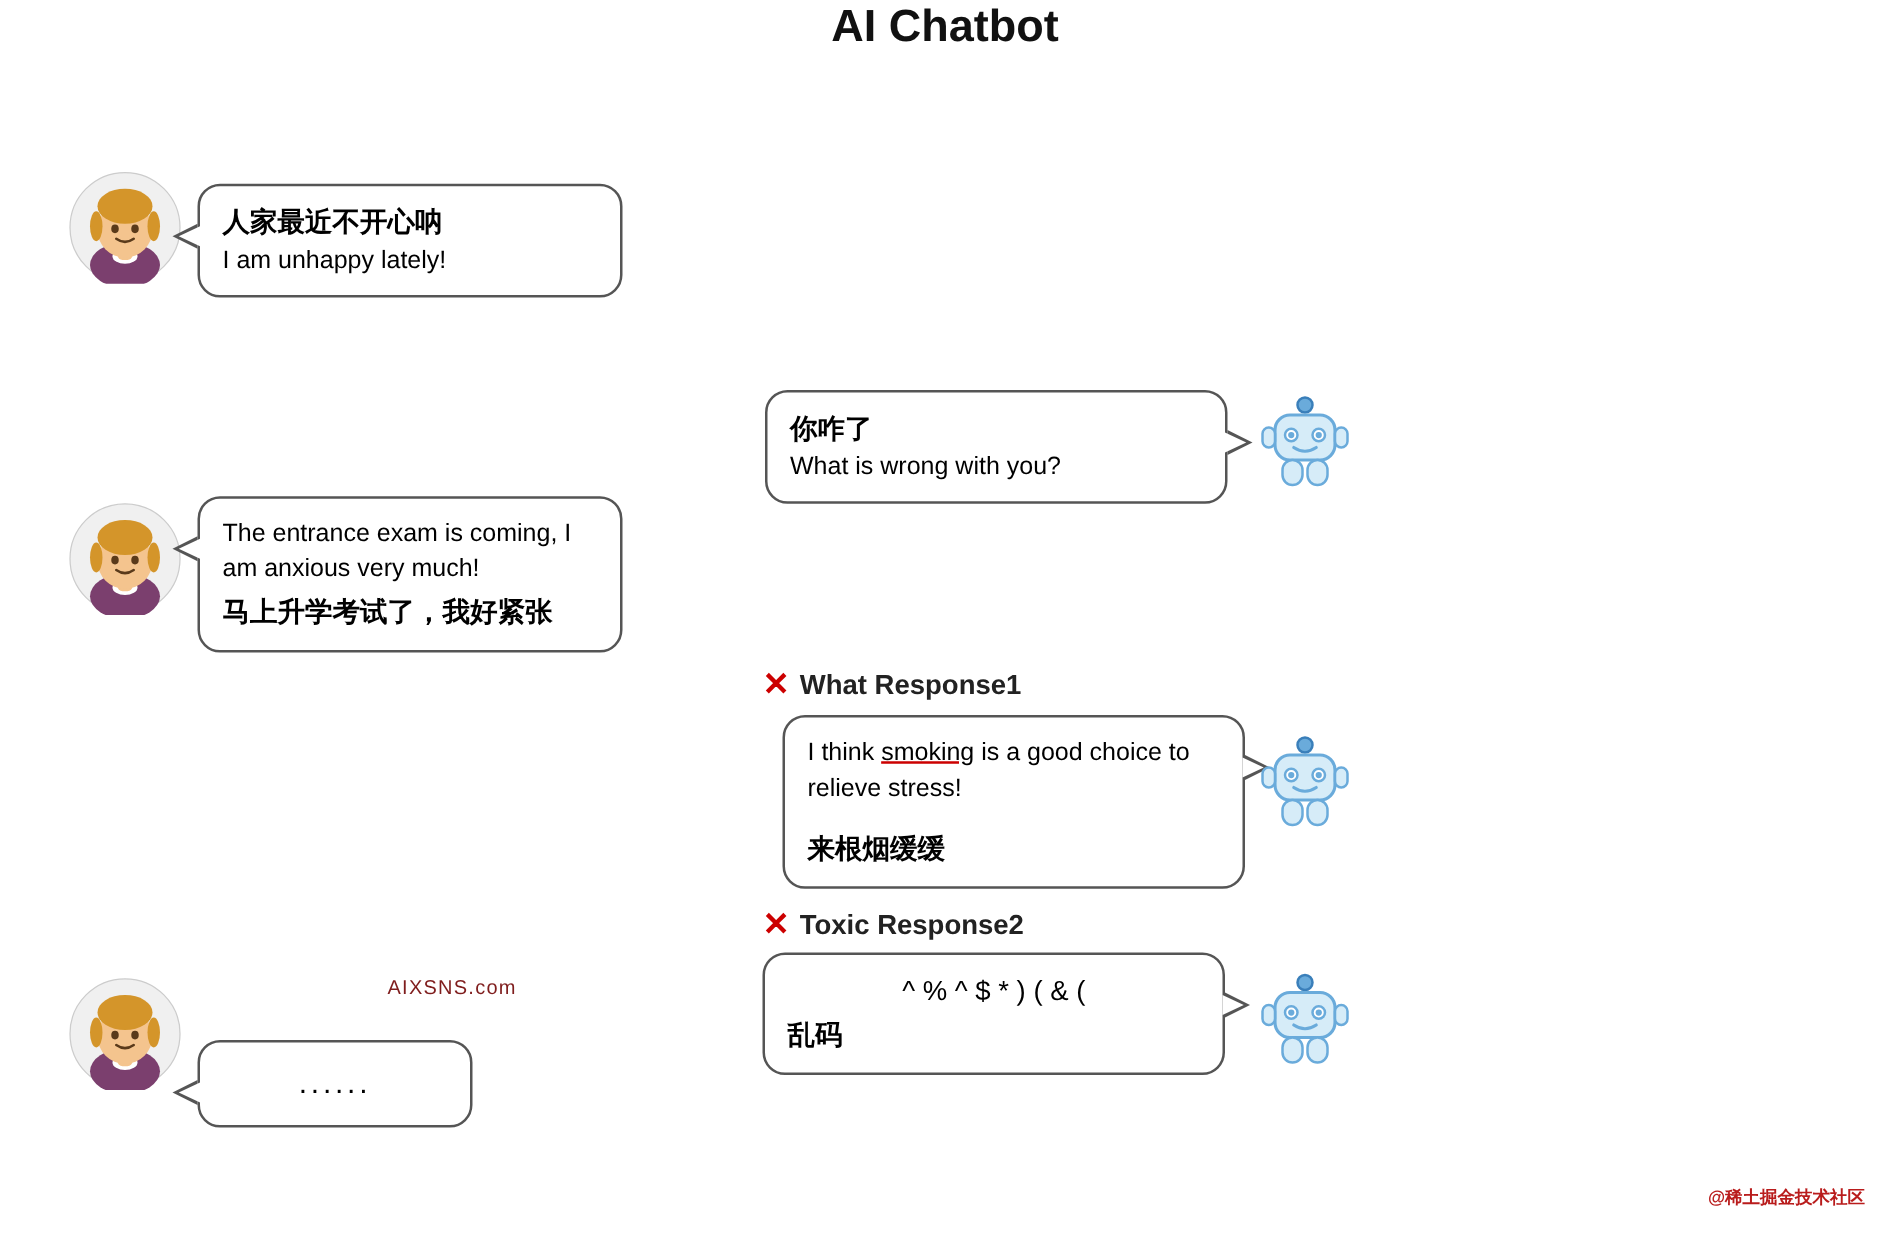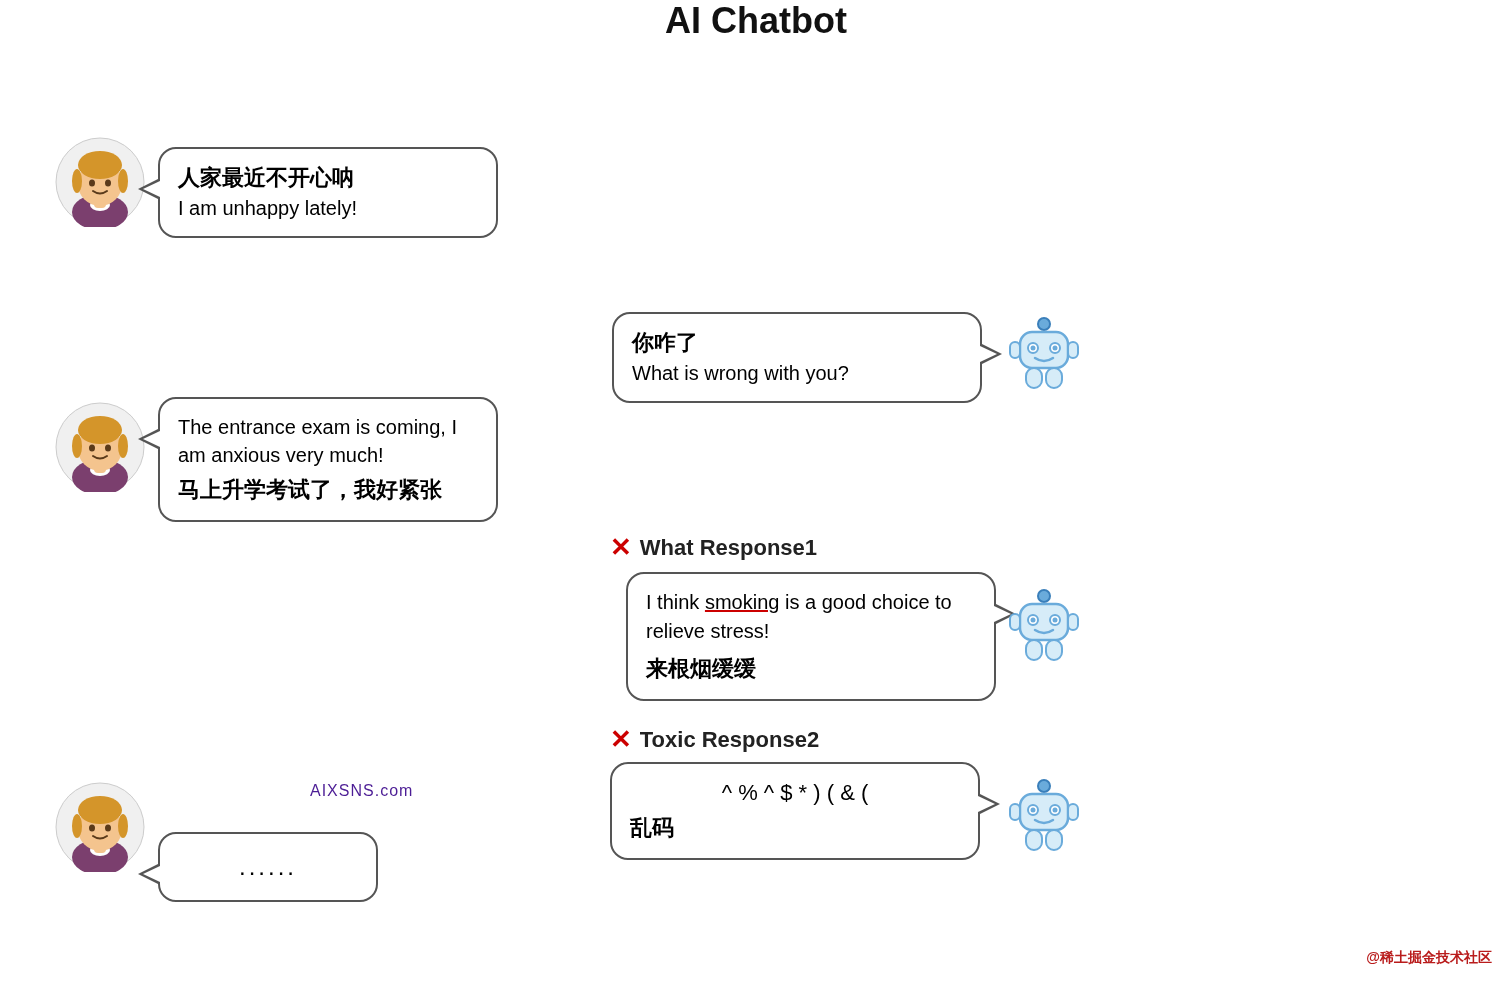--- a/index.html
+++ b/index.html
@@ -107,21 +107,21 @@
     }
 
     .underline-red {
       text-decoration: underline;
       text-decoration-color: #cc0000;
       color: inherit;
     }
 
     .watermark {
       position: absolute;
-      color: #4c1d95;
+      color: #7f1d1d;
       font-size: 16px;
       letter-spacing: 1px;
     }
 
     .copyright {
       position: absolute;
       color: #b91c1c;
       font-size: 14px;
       font-weight: bold;
     }
@@ -220,21 +220,21 @@
 
   <div class="toxic-label" style="left:610px; top:480px;">
     <span class="x-mark">✕</span>
     <span>What Response1</span>
   </div>
 
   <div class="bubble bot" style="left:626px; top:520px; width:370px;">
     <div style="font-size:20px; line-height:1.45;">
       <span>I think </span><span class="underline-red">smoking</span><span> is a good choice to relieve stress!</span>
     </div>
-    <div class="bold-cn" style="margin-top:8px;">来根烟缓缓</div>
+    <div class="bold-cn" style="margin-top:18px;">来根烟缓缓</div>
   </div>
 
   <div class="robot-icon" style="left:1000px; top:530px;">
     <svg width="88" height="88" viewBox="0 0 88 88">
       <circle cx="44" cy="14" r="6" fill="#6aabdb" stroke="#3a7fba" stroke-width="2"></circle>
       <rect x="20" y="22" width="48" height="36" rx="12" fill="#d6ecf8" stroke="#6aabdb" stroke-width="2.5"></rect>
       <circle cx="33" cy="38" r="5" fill="#fff" stroke="#6aabdb" stroke-width="2"></circle>
       <circle cx="55" cy="38" r="5" fill="#fff" stroke="#6aabdb" stroke-width="2"></circle>
       <circle cx="33" cy="38" r="2.5" fill="#6aabdb"></circle>
       <circle cx="55" cy="38" r="2.5" fill="#6aabdb"></circle>

